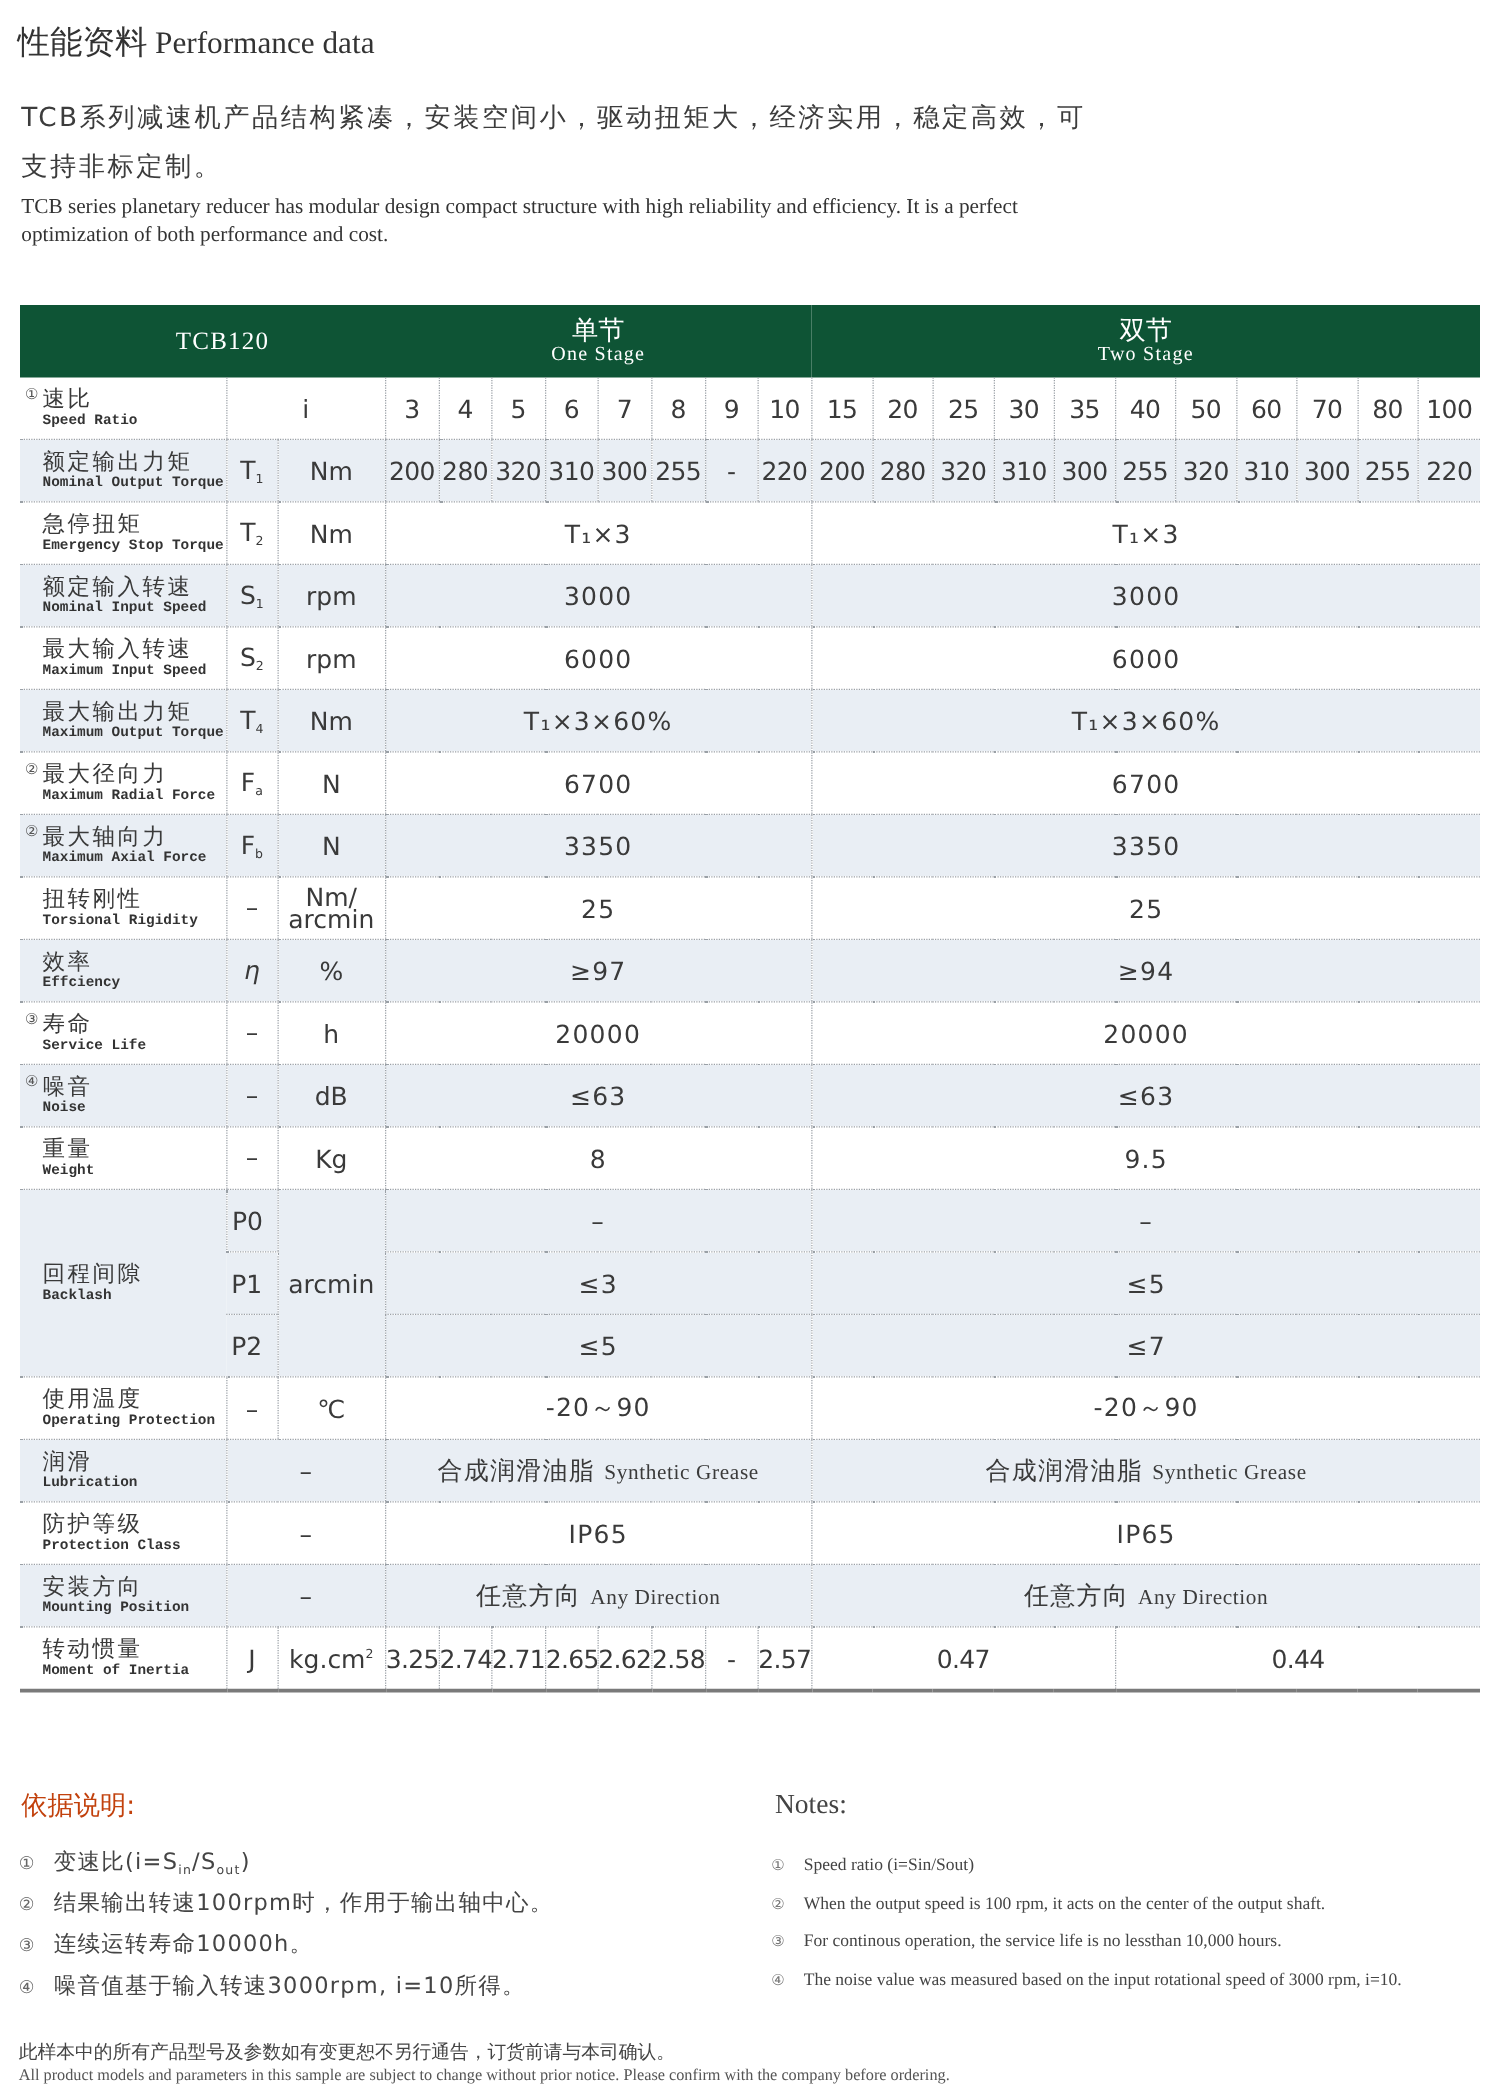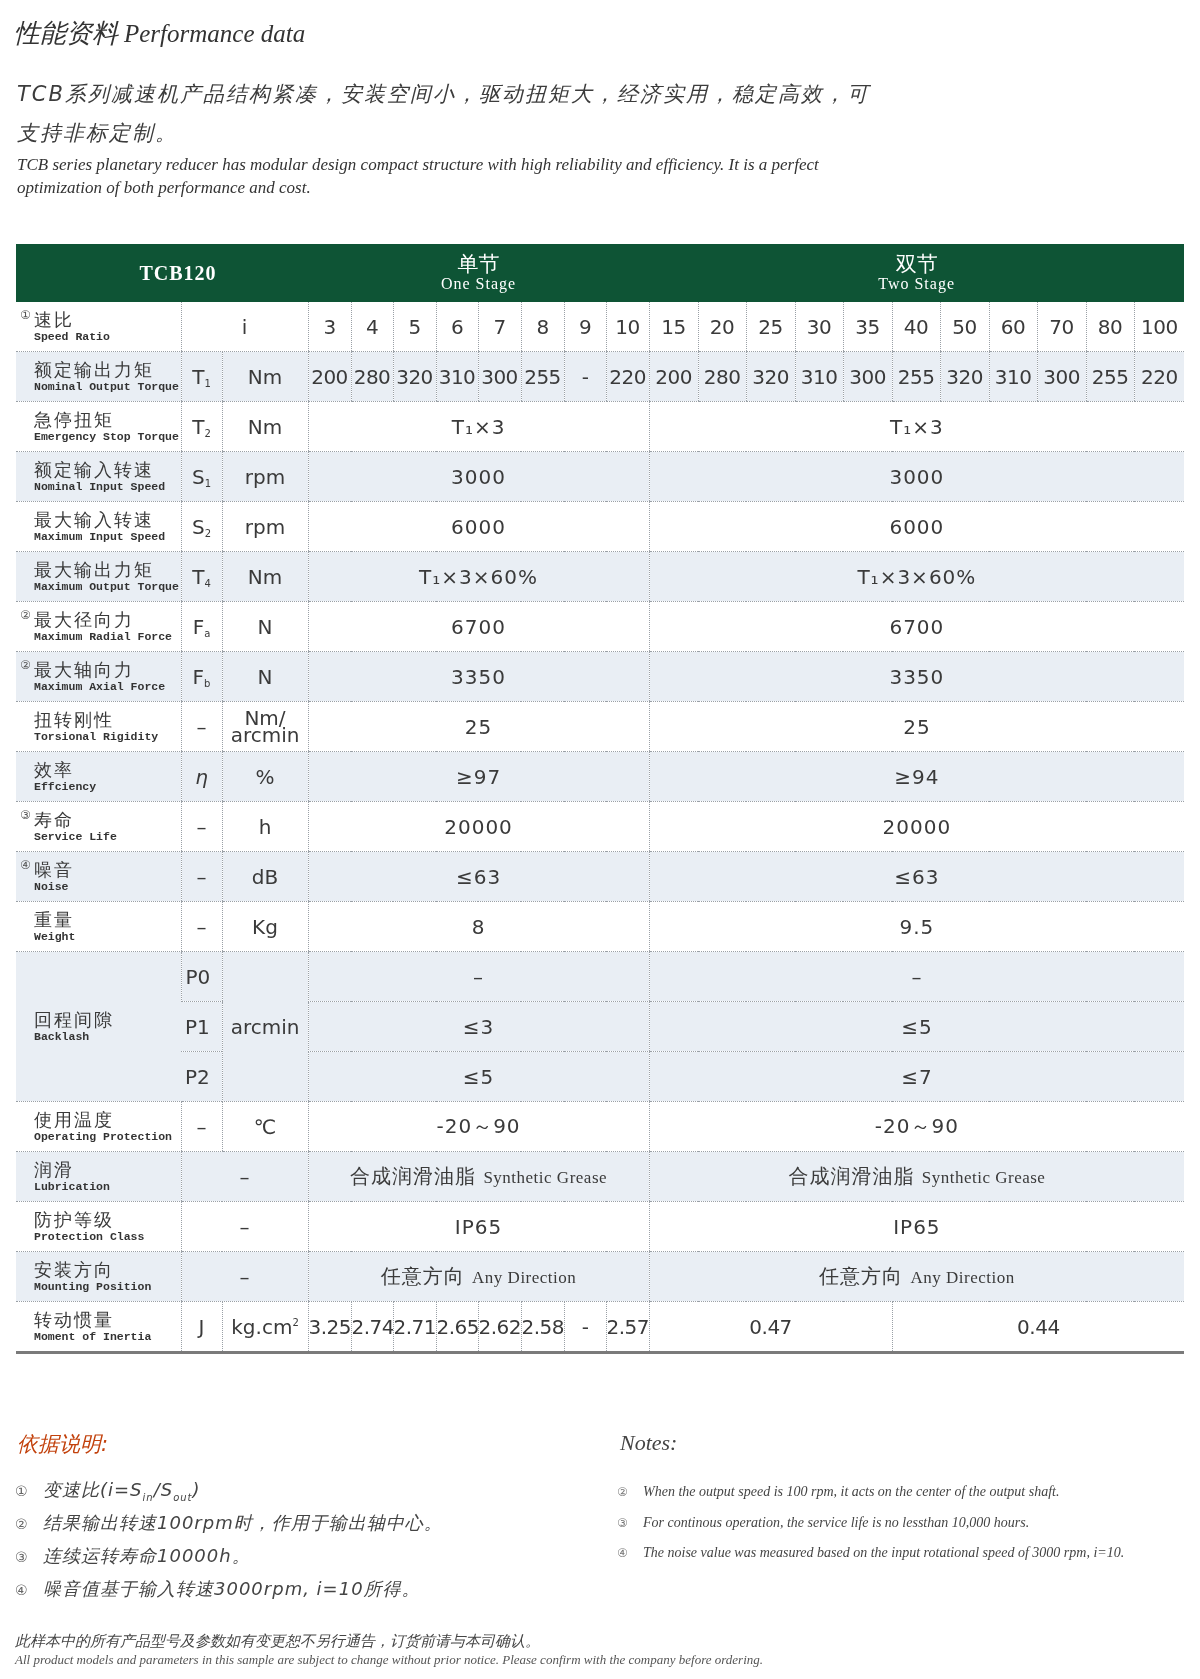--- a/index.html
+++ b/index.html
@@ -1,28 +1,28 @@
 <!DOCTYPE html>
 <html><head>
 <meta charset="utf-8">
 <style>
   html, body { margin: 0; padding: 0; background: #ffffff; }
   body { width: 1200px; height: 1679px; position: relative; overflow: hidden;
          font-family: "DejaVu Sans", "Liberation Sans", sans-serif; color: #3a3a3a; }
-  .abs { position: absolute; font-style: italic; }
+  .abs { position: absolute; }
   .title { left: 14px; top: 16px; font-size: 26px; color: #333; white-space: nowrap; }
   .title .en { font-family: "Liberation Serif", serif; font-size: 25px; margin-left: 6px; }
   .intro-cn { left: 17px; top: 75px; width: 860px; font-size: 21px; line-height: 39px; letter-spacing: 2px; color: #3c3c3c; }
   .intro-en { left: 17px; top: 153px; width: 840px; font-family: "Liberation Serif", serif; font-size: 17px; line-height: 23px; color: #333; }
 
   table.spec { position: absolute; left: 16px; top: 244px; width: 1168px; border-collapse: collapse; table-layout: fixed; }
   table.spec td { padding: 0; text-align: center; vertical-align: middle; border-left: 1px dotted #9aa0a6; border-bottom: 1px dotted #9aa0a6; font-size: 20px; color: #3a3a3a; white-space: nowrap; overflow: hidden; }
   table.spec td:first-child { border-left: none; }
   table.spec tr.head td { background: #0e5435; color: #fff; border: none; height: 58px; }
-  .model { font-family: "Liberation Serif", serif; font-weight: bold; font-size: 27px; text-align: right; padding-left: 32px !important; letter-spacing: 1px; }
+  .model { font-family: "Liberation Serif", serif; font-weight: normal; font-size: 27px; text-align: right; padding-left: 32px !important; letter-spacing: 1px; }
   .stage-cn { font-size: 21px; line-height: 22px; display: block; }
   .stage-en { font-family: "Liberation Serif", serif; font-size: 16px; line-height: 18px; display: block; letter-spacing: 1px; }
   tr.r td { height: 49px; }
   tr.alt td { background: #e9eef4; }
   td.lbl { text-align: left !important; padding-left: 18px !important; position: relative; }
   .lbl .cn { display: block; font-size: 18px; line-height: 20px; letter-spacing: 2px; color: #3a3a3a; }
   .lbl .en { display: block; font-family: Liberation Mono, monospace; font-weight: bold; font-size: 11.5px; line-height: 13px; color: #333; }
   .lbl .mark { position: absolute; left: 4px; top: 6px; font-size: 12px; color: #555; }
   .sym { font-size: 20px; }
   .sym sub, .val sub { font-size: 10px; vertical-align: -3px; }
@@ -362,19 +362,20 @@
 <div class="abs notes-cn-title">依据说明:</div>
 <div class="abs notes-cn">
   <div class="item"><span class="n">①</span><span>变速比(i=S</span><sub style="font-size:10px">in</sub><span>/S</span><sub style="font-size:10px">out</sub><span>)</span></div>
   <div class="item"><span class="n">②</span><span>结果输出转速100rpm时，作用于输出轴中心。</span></div>
   <div class="item"><span class="n">③</span><span>连续运转寿命10000h。</span></div>
   <div class="item"><span class="n">④</span><span>噪音值基于输入转速3000rpm, i=10所得。</span></div>
 </div>
 
 <div class="abs notes-en-title">Notes:</div>
 <div class="abs notes-en">
+  <div class="item"><span class="n">①</span><span>Speed ratio (i=Sin/Sout)</span></div>
   <div class="item"><span class="n">②</span><span>When the output speed is 100 rpm, it acts on the center of the output shaft.</span></div>
   <div class="item"><span class="n">③</span><span>For continous operation, the service life is no lessthan 10,000 hours.</span></div>
   <div class="item"><span class="n">④</span><span>The noise value was measured based on the input rotational speed of 3000 rpm, i=10.</span></div>
 </div>
 
 <div class="abs foot-cn">此样本中的所有产品型号及参数如有变更恕不另行通告，订货前请与本司确认。</div>
 <div class="abs foot-en">All product models and parameters in this sample are subject to change without prior notice. Please confirm with the company before ordering.</div>
 
 </body></html>

